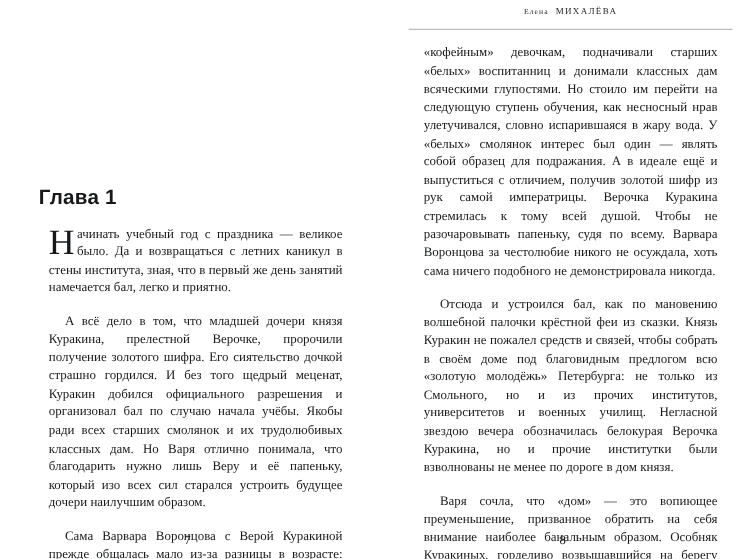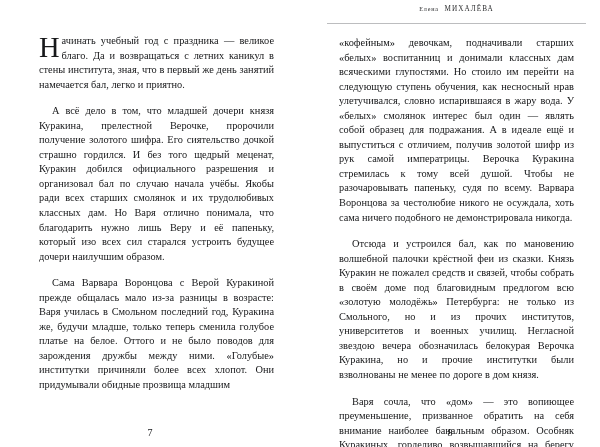--- a/index.html
+++ b/index.html
@@ -130,24 +130,25 @@
 <body>
 
 <div class="spread">
 
   <div class="gutter"></div>
 
   <div class="page page-left">
 
     <div class="head-spacer"></div>
 
+    <h1 class="chapter-title">Глава 1</h1>
 
     <div class="body-block">
 
-      <p class="para first-para"><span class="dropcap">Н</span><span>ачинать учебный год с праздника — великое благо. Да и возвращаться с летних каникул в стены института, зная, что в первый же день занятий намечается бал, легко и приятно.</span></p>
+      <p class="para first-para"><span class="dropcap">Н</span><span>ачинать учебный год с праздника — великое было. Да и возвращаться с летних каникул в стены института, зная, что в первый же день занятий намечается бал, легко и приятно.</span></p>
 
       <p class="para cont">А всё дело в том, что младшей дочери князя Куракина, прелестной Верочке, пророчили получение золотого шифра. Его сиятельство дочкой страшно гордился. И без того щедрый меценат, Куракин добился официального разрешения и организовал бал по случаю начала учёбы. Якобы ради всех старших смолянок и их трудолюбивых классных дам. Но Варя отлично понимала, что благодарить нужно лишь Веру и её папеньку, который изо всех сил старался устроить будущее дочери наилучшим образом.</p>
 
       <p class="para cont">Сама Варвара Воронцова с Верой Куракиной прежде общалась мало из-за разницы в возрасте: Варя училась в Смольном последний год, Куракина же, будучи младше, только теперь сменила голубое платье на белое. Оттого и не было поводов для зарождения дружбы между ними. «Голубые» институтки причиняли более всех хлопот. Они придумывали обидные прозвища младшим</p>
 
     </div>
 
     <div class="folio folio-left">7</div>
   </div>
 

